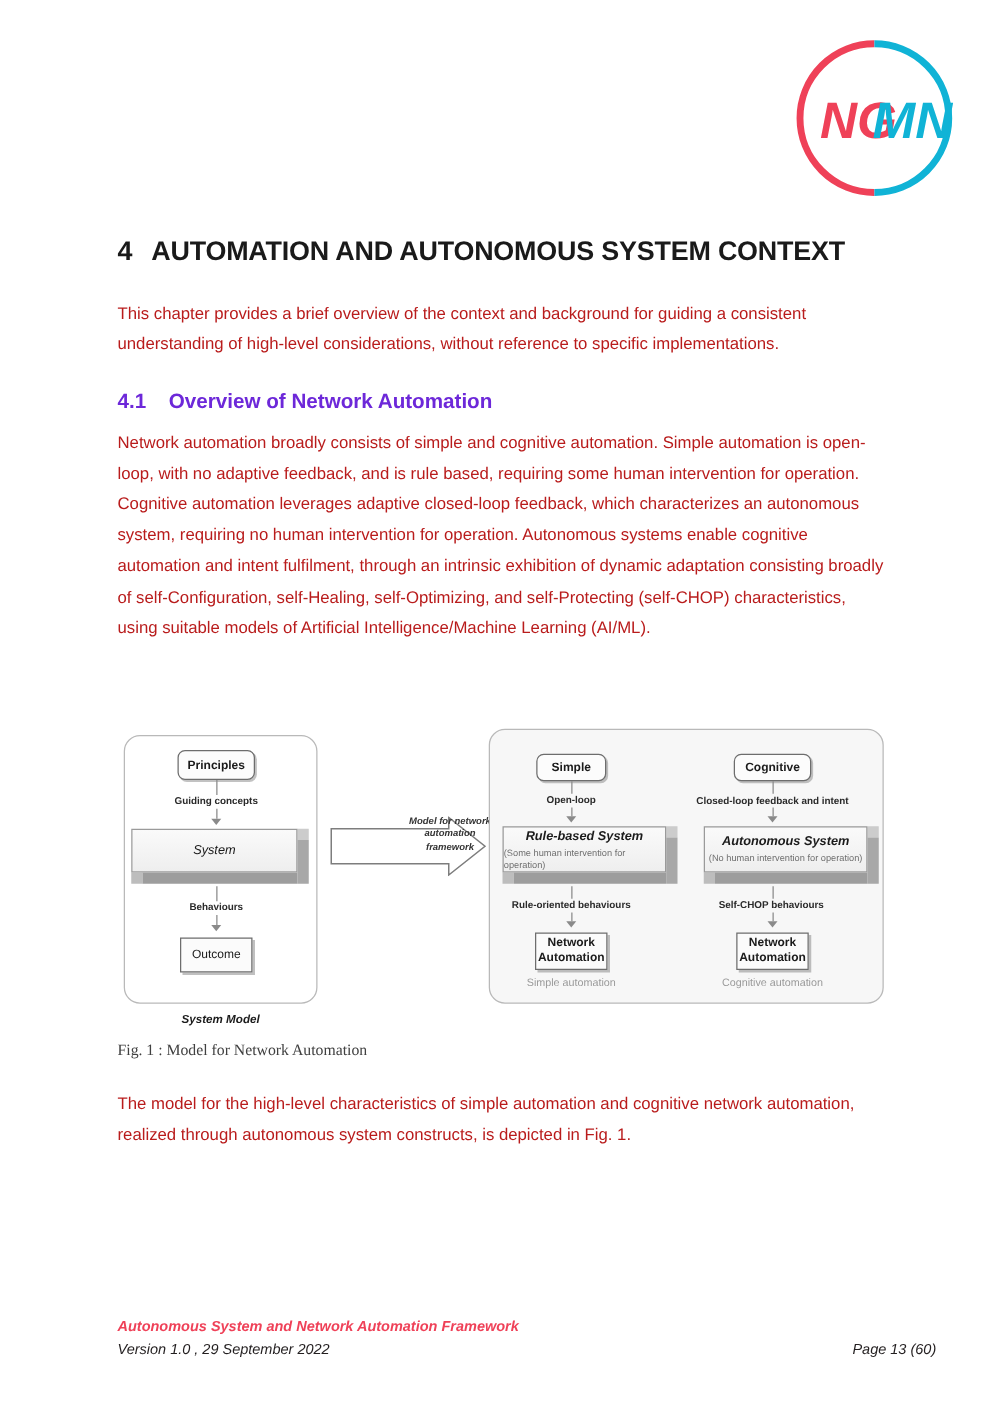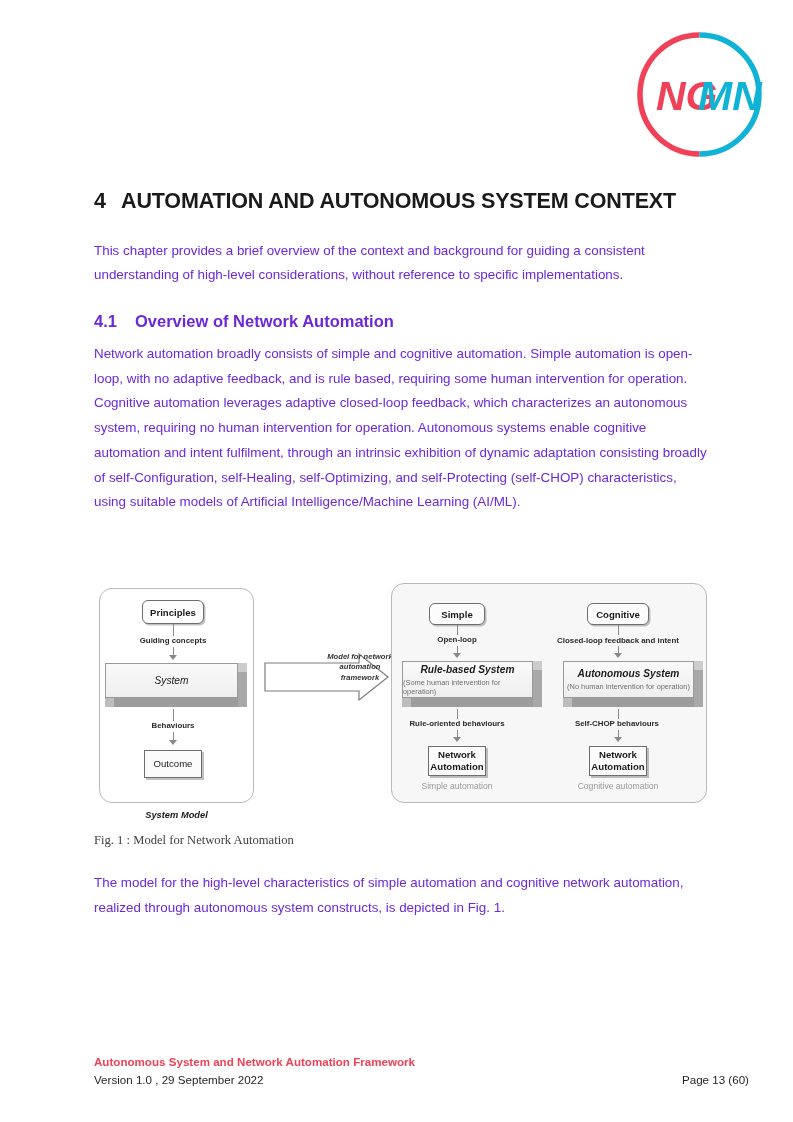--- a/index.html
+++ b/index.html
@@ -61,21 +61,21 @@
     align-items: baseline;
   }
   h2.section-title .num {
     flex: 0 0 auto;
     width: 41px;
   }
   p.body-text {
     font-size: 13.4px;
     line-height: 24.7px;
     margin: 0 0 12px 0;
-    color: #6d28d9;
+    color: #b91c1c;
   }
 
   
   .figure {
     position: absolute;
     left: 94px;
     top: 578px;
     width: 617px;
   }
   .diagram {
@@ -229,20 +229,21 @@
     color: #333;
     line-height: 1.35;
   }
 
   
   .footer {
     position: absolute;
     left: 94px;
     top: 1055px;
     width: 655px;
+    font-style: italic;
   }
   .footer-title {
     font-size: 11.6px;
     font-weight: bold;
     color: #ef4158;
     margin-bottom: 5px;
   }
   .footer-row {
     display: flex;
     justify-content: space-between;

